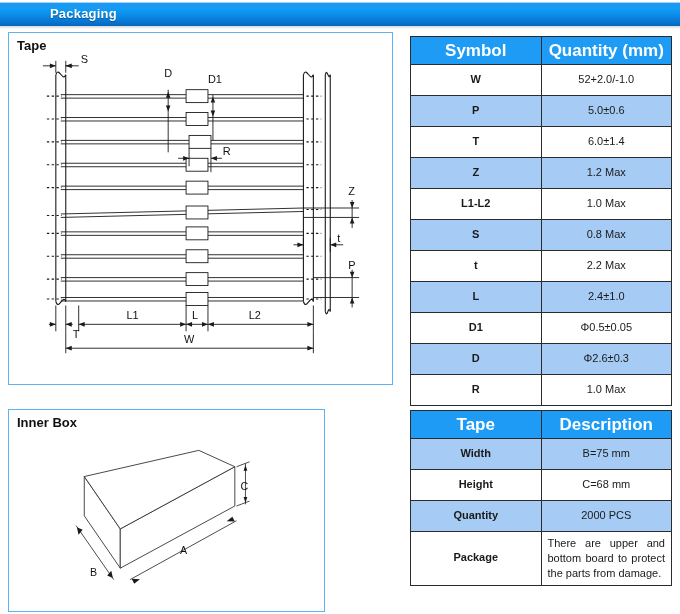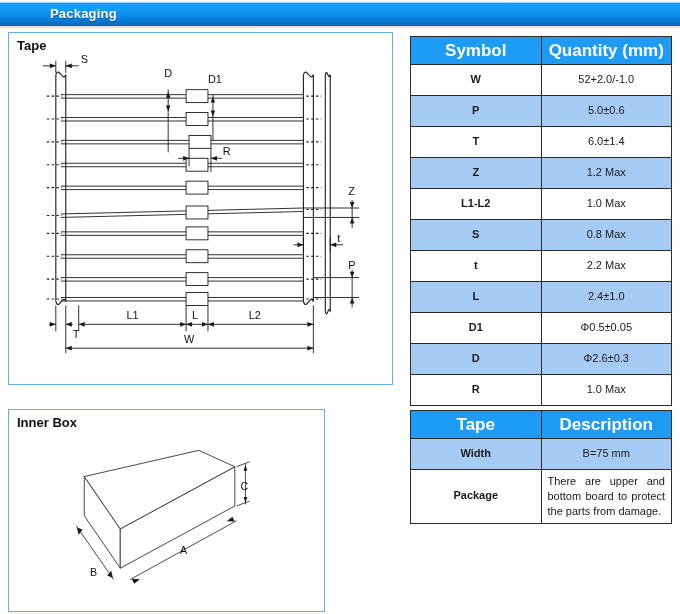--- a/index.html
+++ b/index.html
@@ -394,18 +394,26 @@
     <tr>
       <th>Tape</th>
       <th>Description</th>
     </tr>
   </thead>
   <tbody>
     <tr class="alt">
       <td class="sym">Width</td>
       <td>B=75 mm</td>
     </tr>
+    <tr>
+      <td class="sym">Height</td>
+      <td>C=68 mm</td>
+    </tr>
+    <tr class="alt">
+      <td class="sym">Quantity</td>
+      <td>2000 PCS</td>
+    </tr>
     <tr class="tall">
       <td class="sym">Package</td>
       <td class="desc">There are upper and bottom board to protect the parts from damage.</td>
     </tr>
   </tbody>
 </table>
 
 </body></html>

